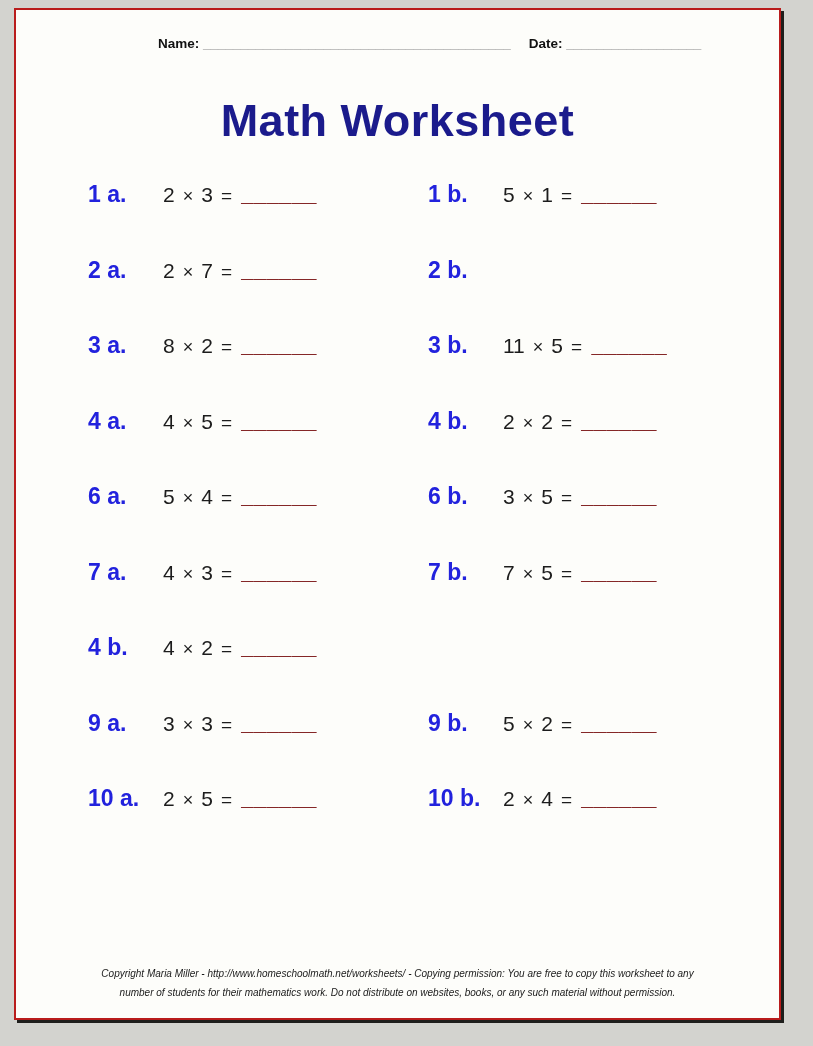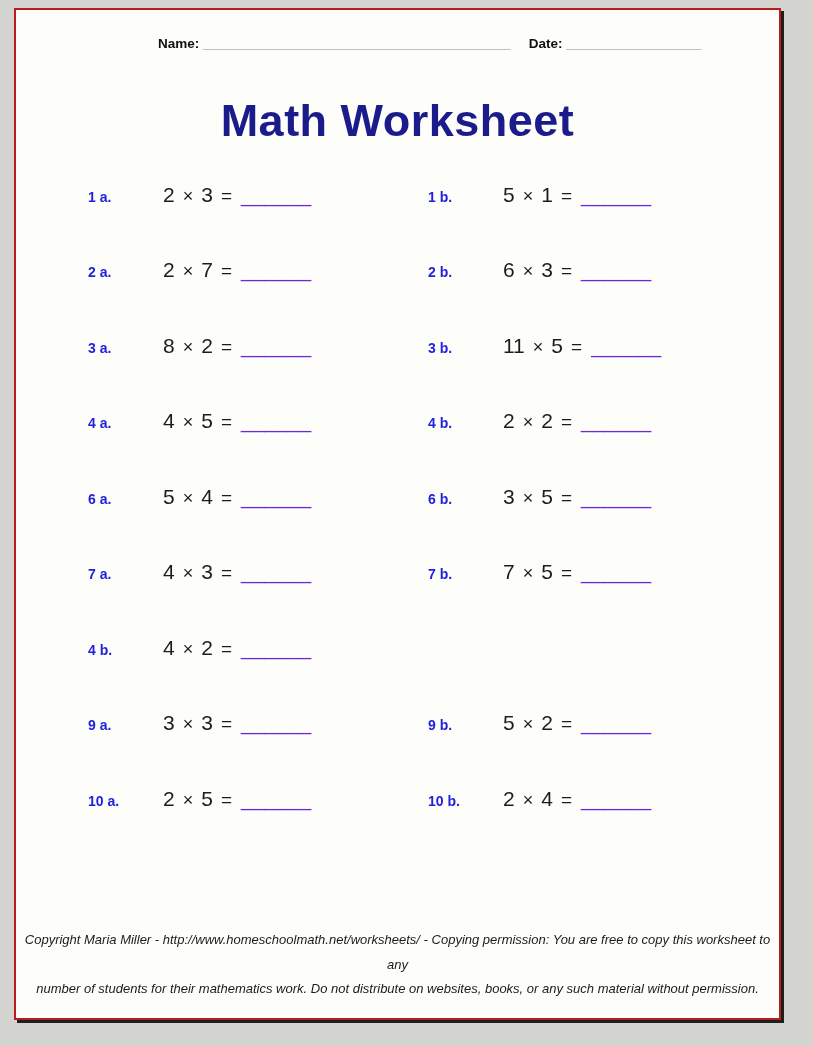--- a/index.html
+++ b/index.html
@@ -52,38 +52,38 @@
     align-items: center;
     padding-left: 72px;
   }
   .problem {
     display: flex;
     align-items: baseline;
   }
   .prob-label {
     width: 75px;
     flex: 0 0 75px;
-    font-size: 14px;
+    font-size: 23px;
     font-weight: bold;
     color: #2222dd;
   }
   .eq {
     font-size: 21px;
     color: #1c1c1c;
     white-space: nowrap;
   }
   .eq .op    { font-size: 18px; margin: 0 8px; }
   .eq .eqs   { font-size: 19px; margin: 0 9px 0 8px; }
-  .eq .ansblank { color: #6d28d9; }
+  .eq .ansblank { color: #7f1d1d; font-family: Liberation Mono, monospace; }
   .footer {
     margin-top: auto;
     padding-bottom: 16px;
     text-align: center;
     font-style: italic;
-    font-size: 13px;
+    font-size: 10px;
     line-height: 1.9;
     color: #1a1a1a;
   }
 </style>
 </head>
 <body>
 
 <div class="page">
 
   <div class="head-row">
@@ -106,21 +106,20 @@
           <span class="eq"><span>5</span><span class="op">×</span><span>1</span><span class="eqs">=</span><span class="ansblank">______</span></span>
         </div>
       </div>
       <div class="prob-row">
         <div class="problem left">
           <span class="prob-label">2 a.</span>
           <span class="eq"><span>2</span><span class="op">×</span><span>7</span><span class="eqs">=</span><span class="ansblank">______</span></span>
         </div>
         <div class="problem right">
           <span class="prob-label">2 b.</span>
-          <span class="eq"><span>6</span><span class="op">×</span><span>3</span><span class="eqs">=</span><span class="ansblank">______</span></span>
         </div>
       </div>
       <div class="prob-row">
         <div class="problem left">
           <span class="prob-label">3 a.</span>
           <span class="eq"><span>8</span><span class="op">×</span><span>2</span><span class="eqs">=</span><span class="ansblank">______</span></span>
         </div>
         <div class="problem right">
           <span class="prob-label">3 b.</span>
           <span class="eq"><span>11</span><span class="op">×</span><span>5</span><span class="eqs">=</span><span class="ansblank">______</span></span>

